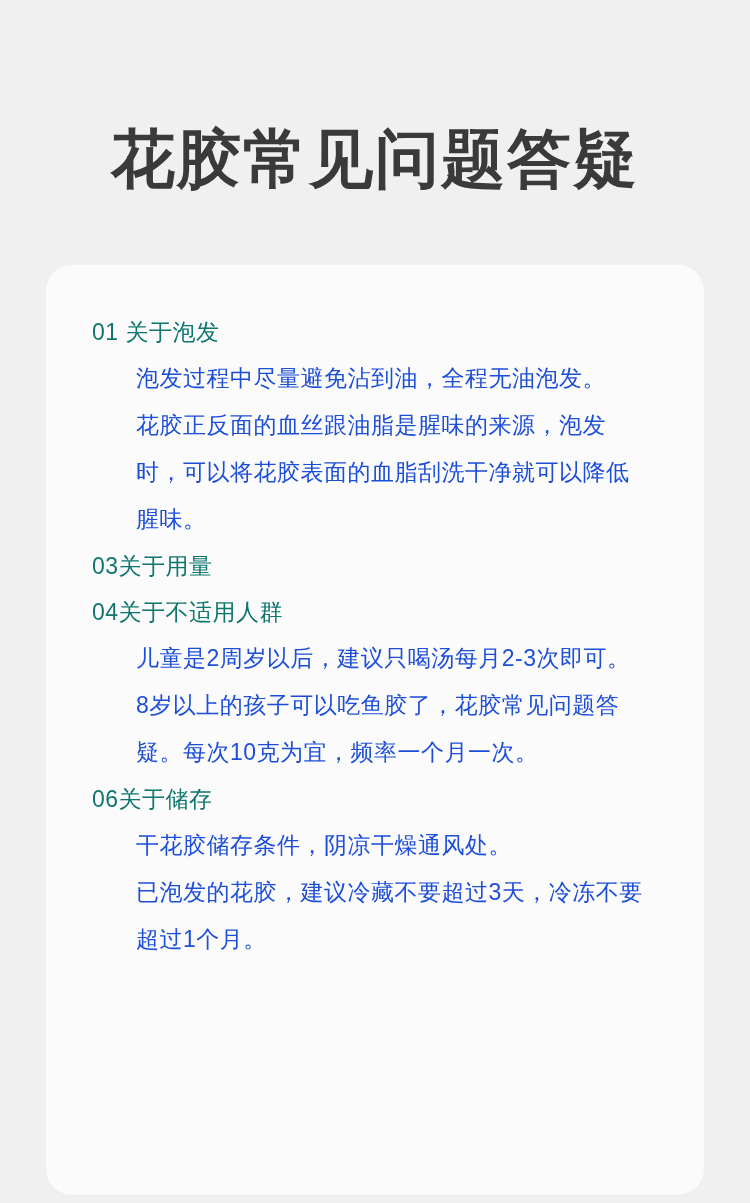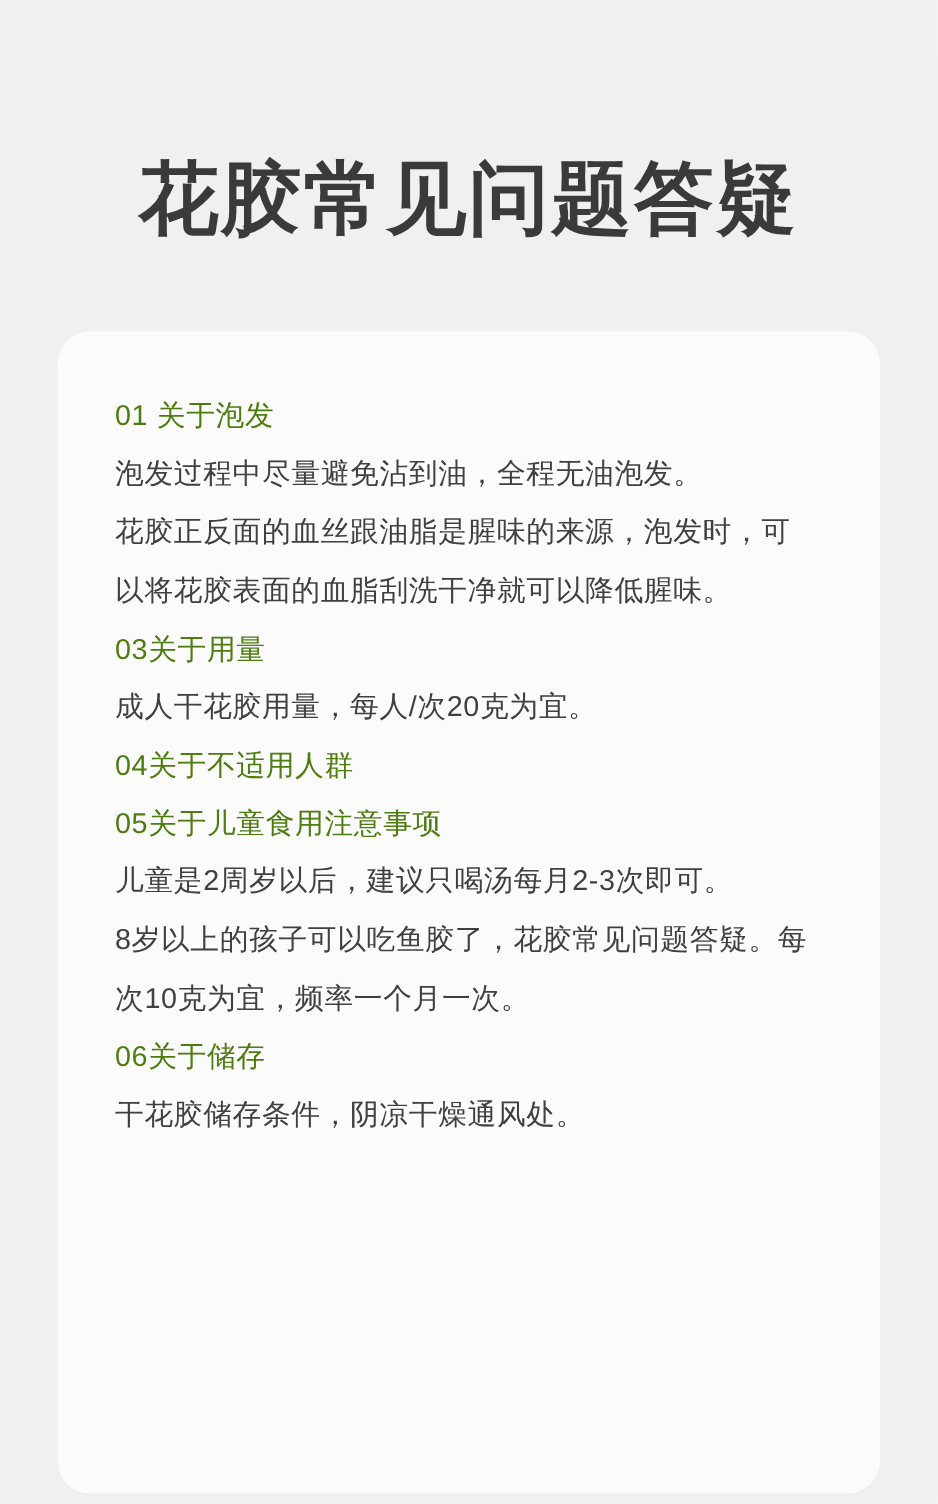--- a/index.html
+++ b/index.html
@@ -47,28 +47,29 @@
     margin: 0;
     padding: 0;
     list-style: none;
   }
   .faq-block {
     margin: 0;
   }
   .faq-q {
     font-size: 23px;
     line-height: 46px;
-    color: #4d7c0f;
+    color: #0f766e;
     letter-spacing: 0.5px;
   }
   .faq-a {
     font-size: 23px;
     line-height: 47px;
-    color: #404040;
+    color: #1d4ed8;
     letter-spacing: 0.5px;
+    margin-left: 44px;
   }
 </style>
 </head>
 <body>
 
 <div class="page">
 
   <h1 class="page-title">花胶常见问题答疑</h1>
 
   <div class="faq-card">
@@ -78,34 +79,33 @@
         <div class="faq-q">01 关于泡发</div>
         <div class="faq-a">泡发过程中尽量避免沾到油，全程无油泡发。</div>
       </div>
 
       <div class="faq-block">
         <div class="faq-a">花胶正反面的血丝跟油脂是腥味的来源，泡发时，可以将花胶表面的血脂刮洗干净就可以降低腥味。</div>
       </div>
 
       <div class="faq-block">
         <div class="faq-q">03关于用量</div>
-        <div class="faq-a">成人干花胶用量，每人/次20克为宜。</div>
       </div>
 
       <div class="faq-block">
         <div class="faq-q">04关于不适用人群</div>
       </div>
 
       <div class="faq-block">
-        <div class="faq-q">05关于儿童食用注意事项</div>
         <div class="faq-a">儿童是2周岁以后，建议只喝汤每月2-3次即可。</div>
         <div class="faq-a">8岁以上的孩子可以吃鱼胶了，花胶常见问题答疑。每次10克为宜，频率一个月一次。</div>
       </div>
 
       <div class="faq-block">
         <div class="faq-q">06关于储存</div>
         <div class="faq-a">干花胶储存条件，阴凉干燥通风处。</div>
+        <div class="faq-a">已泡发的花胶，建议冷藏不要超过3天，冷冻不要超过1个月。</div>
       </div>
 
     </div>
   </div>
 
 </div>
 
 </body></html>

